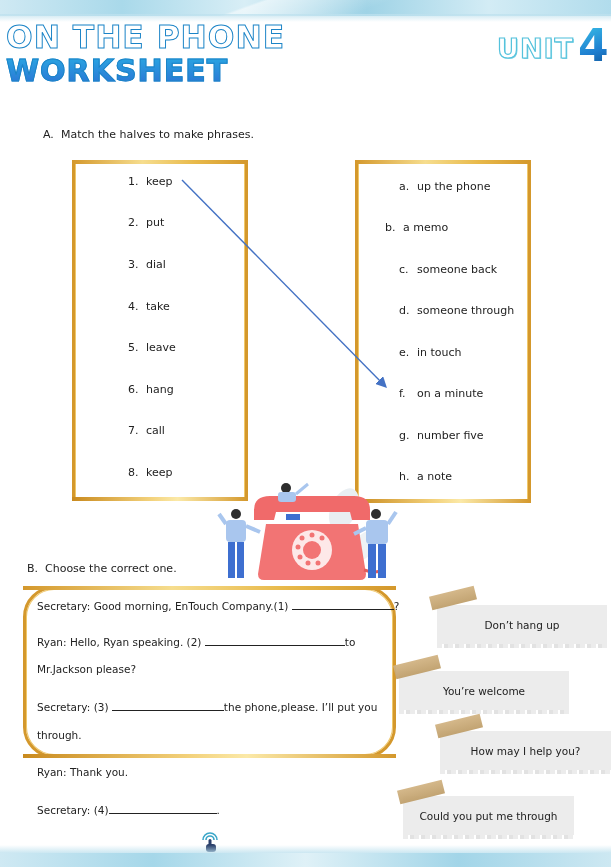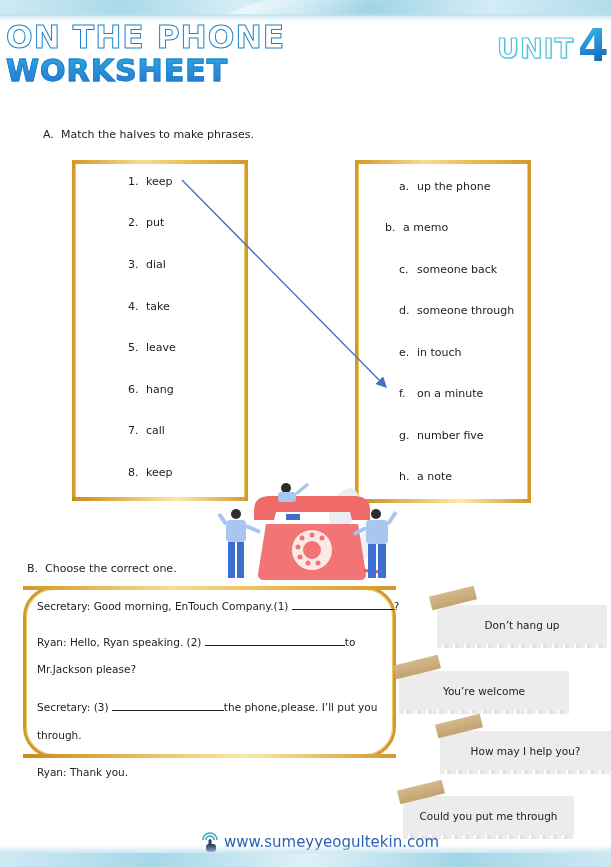--- a/index.html
+++ b/index.html
@@ -226,20 +226,23 @@
   </div>
   <div class="dlg-line" style="top:111px;">
     <span>Secretary: (3) </span><span class="blank" style="width:112px;"></span><span>the phone,please. I’ll put you</span>
   </div>
   <div class="dlg-line" style="top:140px;">
     <span>through.</span>
   </div>
   <div class="dlg-line" style="top:177px;">
     <span>Ryan: Thank you.</span>
   </div>
+  <div class="dlg-line" style="top:214px;">
+    <span>Secretary: (4)</span><span class="blank" style="width:108px;"></span><span>.</span>
+  </div>
 </div>
 
 <div class="note" style="left:437px; top:589px; width:170px;">
   <span>Don’t hang up</span>
 </div>
 <div class="tape" style="left:430px; top:591px;"></div>
 
 <div class="note" style="left:399px; top:655px; width:170px;">
   <span>You’re welcome</span>
 </div>
@@ -255,16 +258,15 @@
 </div>
 <div class="tape" style="left:398px; top:785px;"></div>
 
 <div class="footer">
   <svg width="20" height="22" viewBox="0 0 20 22">
     <path d="M3 9 A7 7 0 0 1 17 9" stroke="#3aa6c8" stroke-width="1.6" fill="none"></path>
     <path d="M6 9 A4 4 0 0 1 14 9" stroke="#3aa6c8" stroke-width="1.6" fill="none"></path>
     <rect x="8.5" y="8" width="3" height="9" rx="1.5" fill="#2a3f6a"></rect>
     <rect x="6" y="13" width="10" height="8" rx="3" fill="#2a3f6a"></rect>
   </svg>
-  <span class="url">www.sumeyyeogultekin.com</span>
 </div>
 
 <div class="bottom-band"></div>
 
 </body></html>

